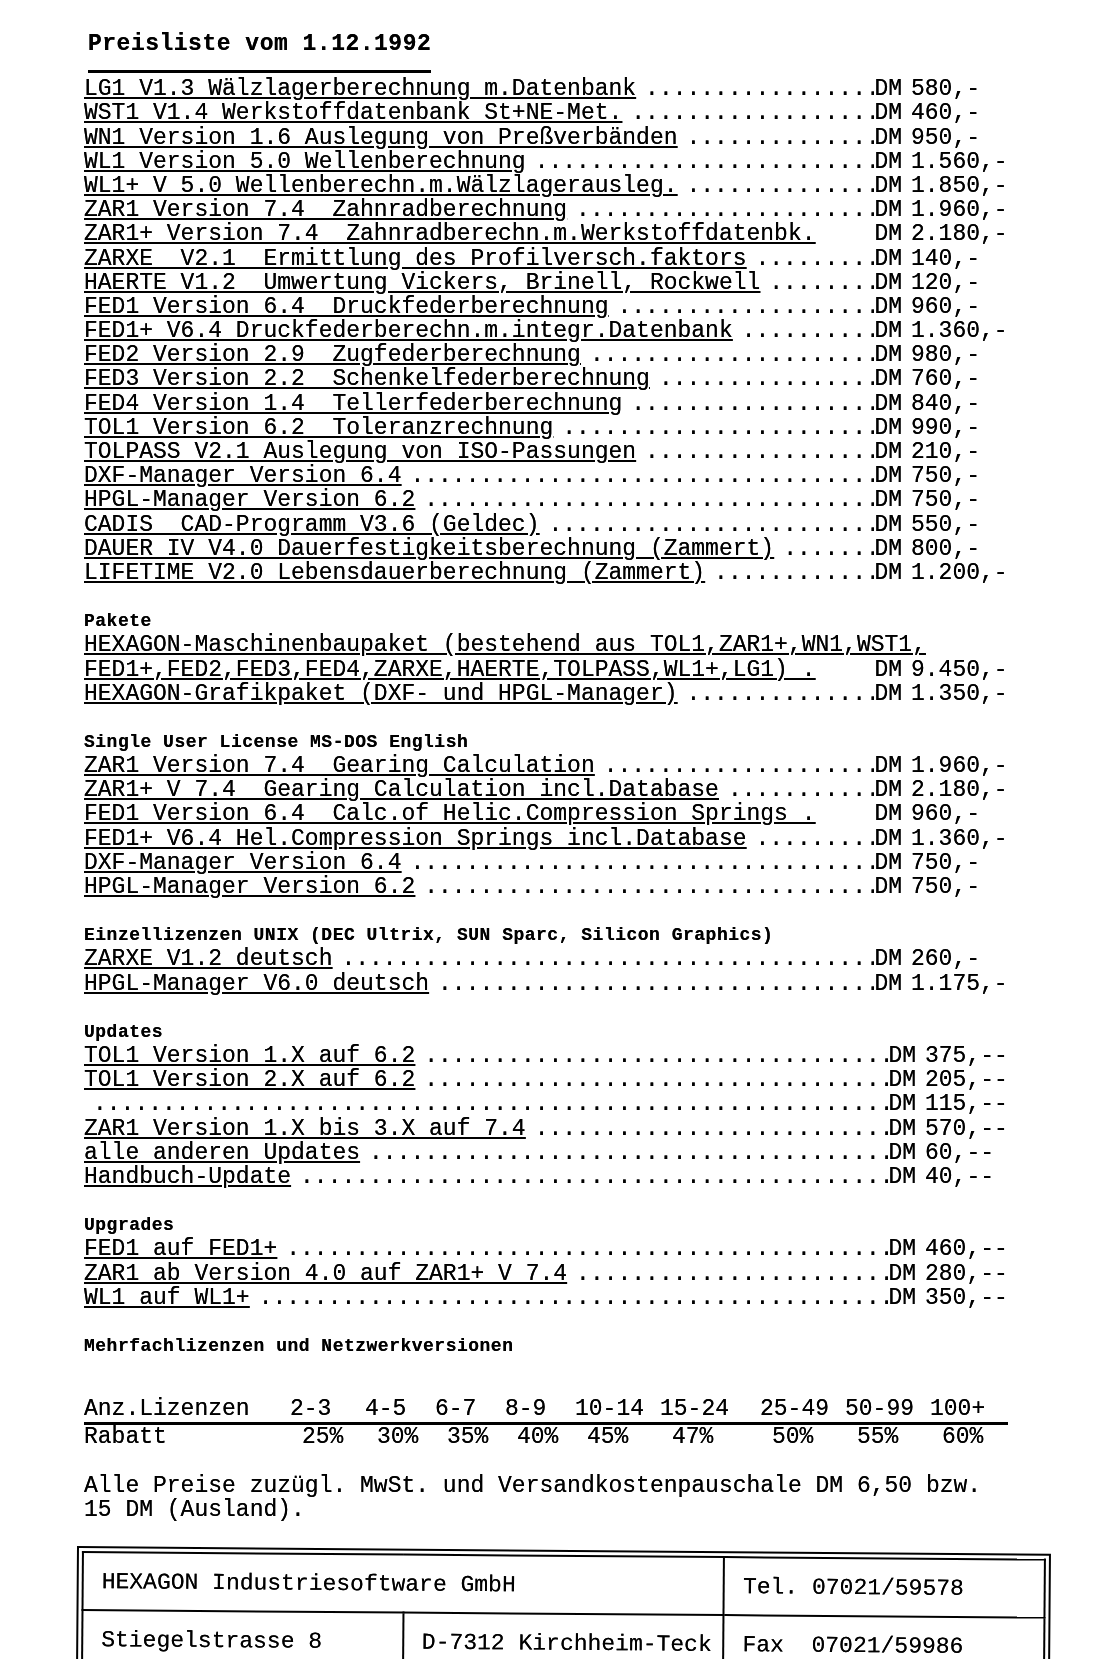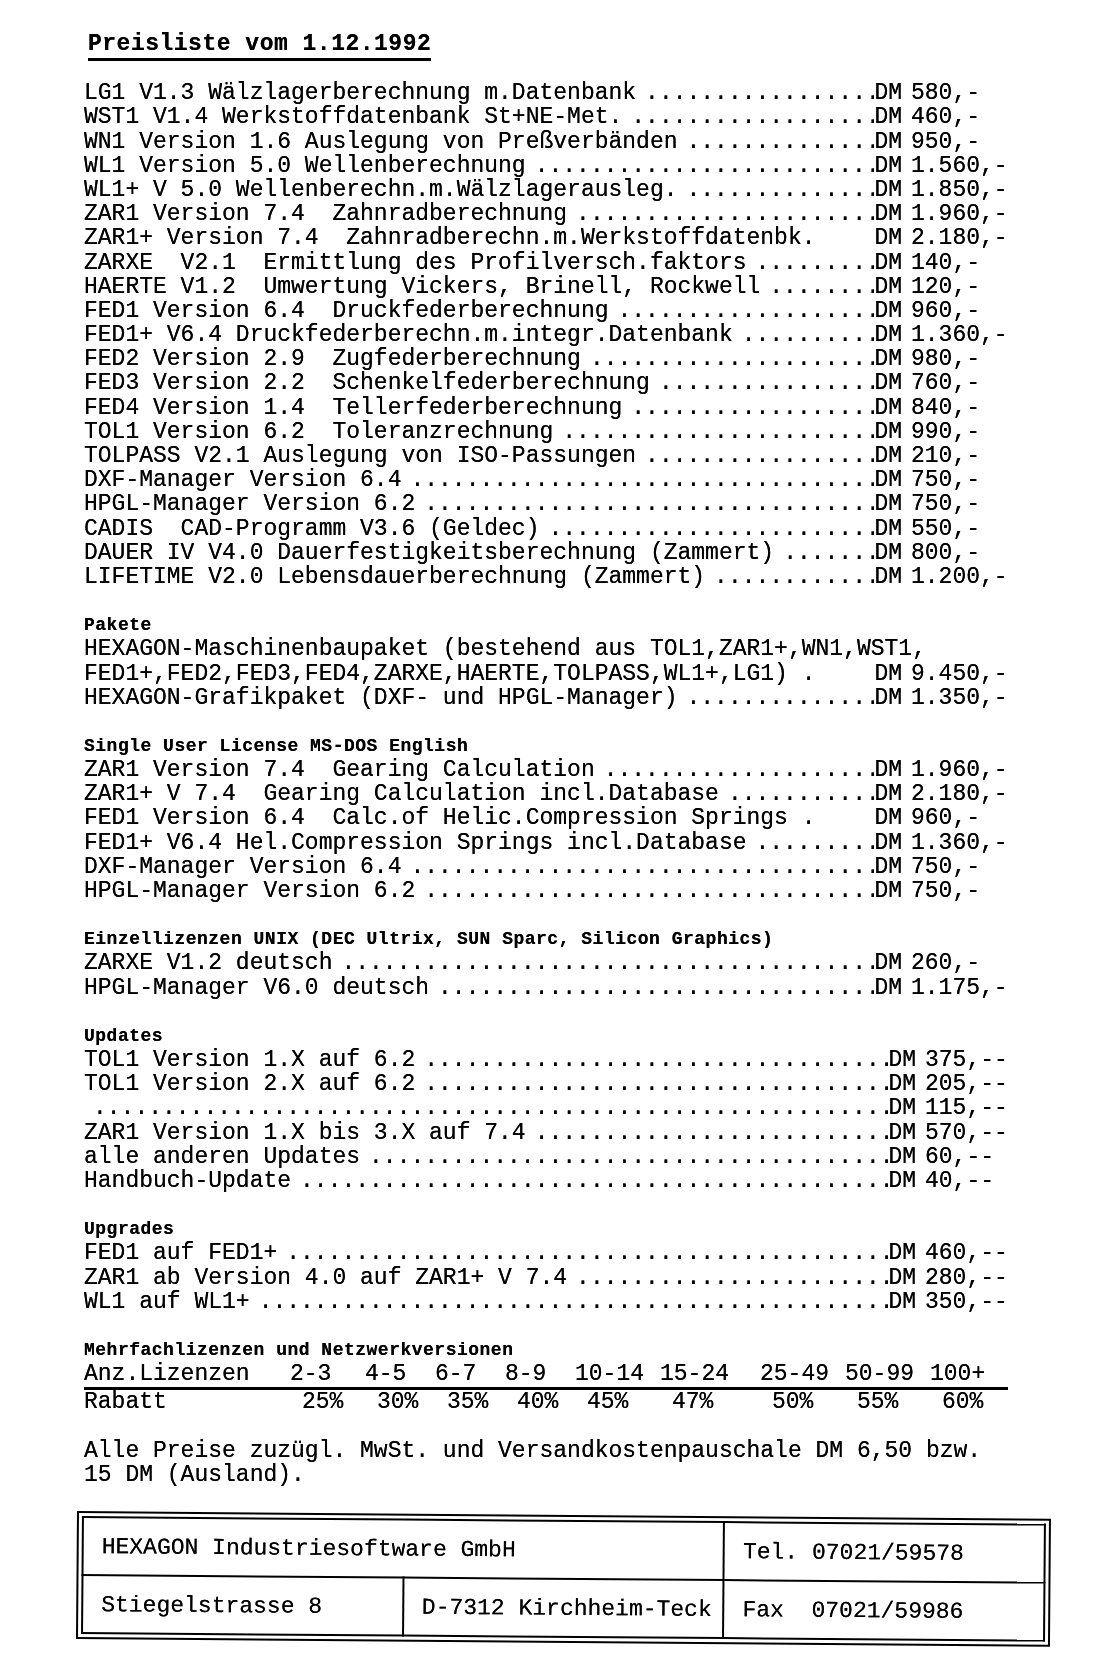--- a/index.html
+++ b/index.html
@@ -20,43 +20,43 @@
   .page {
     padding: 32px 0 0 84px;
     width: 960px;
     text-shadow: 0 0 0.6px rgba(0,0,0,0.85);
   }
   .title {
     font-size: 23px;
     font-weight: bold;
     display: inline-block;
     border-bottom: 3px solid #000;
-    padding-bottom: 2px;
-    margin: 0 0 20px 4px;
+    padding-bottom: 14px;
+    margin: 0 0 4px 4px;
     letter-spacing: 0.5px;
     white-space: pre;
   }
   .section { margin: 0; }
   .section + .section,
   .discount, .note, .footer-wrap { margin-top: 24px; }
   .heading {
     font-size: 18px;
     font-weight: bold;
     margin: 0;
     white-space: pre;
     letter-spacing: 0.5px;
   }
   .row {
     display: flex;
     align-items: baseline;
     width: 924px;
     height: 24.2px;
   }
   .section.wide .row { width: 938px; }
-  .lbl { flex: 0 0 auto; white-space: pre; }
+  .lbl { flex: 0 0 auto; white-space: pre; text-decoration: underline; }
   .fill {
     flex: 1 1 0;
     min-width: 0;
     overflow: hidden;
     white-space: nowrap;
     padding: 0 8px 0 9px;
     box-sizing: border-box;
   }
   .dm { flex: 0 0 auto; margin-right: 9px; white-space: pre; }
   .price {
@@ -374,21 +374,21 @@
     <div class="drow dhead" id="discount-head-row">
       <span class="dc c0">Anz.Lizenzen</span>
     <span class="dc" style="width: 75px;">2-3</span>
         <span class="dc" style="width: 70px;">4-5</span>
         <span class="dc" style="width: 70px;">6-7</span>
         <span class="dc" style="width: 70px;">8-9</span>
         <span class="dc" style="width: 85px;">10-14</span>
         <span class="dc" style="width: 100px;">15-24</span>
         <span class="dc" style="width: 85px;">25-49</span>
         <span class="dc" style="width: 85px;">50-99</span>
-        <span class="dc" style="width: 78px;">100+</span>
+        <span class="dc" style="width: 78px; margin-top: 39px;">100+</span>
       </div>
     <div class="drow dval" id="discount-value-row">
       <span class="dc c0">Rabatt</span>
     <span class="dc" style="width: 75px;">25%</span>
         <span class="dc" style="width: 70px;">30%</span>
         <span class="dc" style="width: 70px;">35%</span>
         <span class="dc" style="width: 70px;">40%</span>
         <span class="dc" style="width: 85px;">45%</span>
         <span class="dc" style="width: 100px;">47%</span>
         <span class="dc" style="width: 85px;">50%</span>

